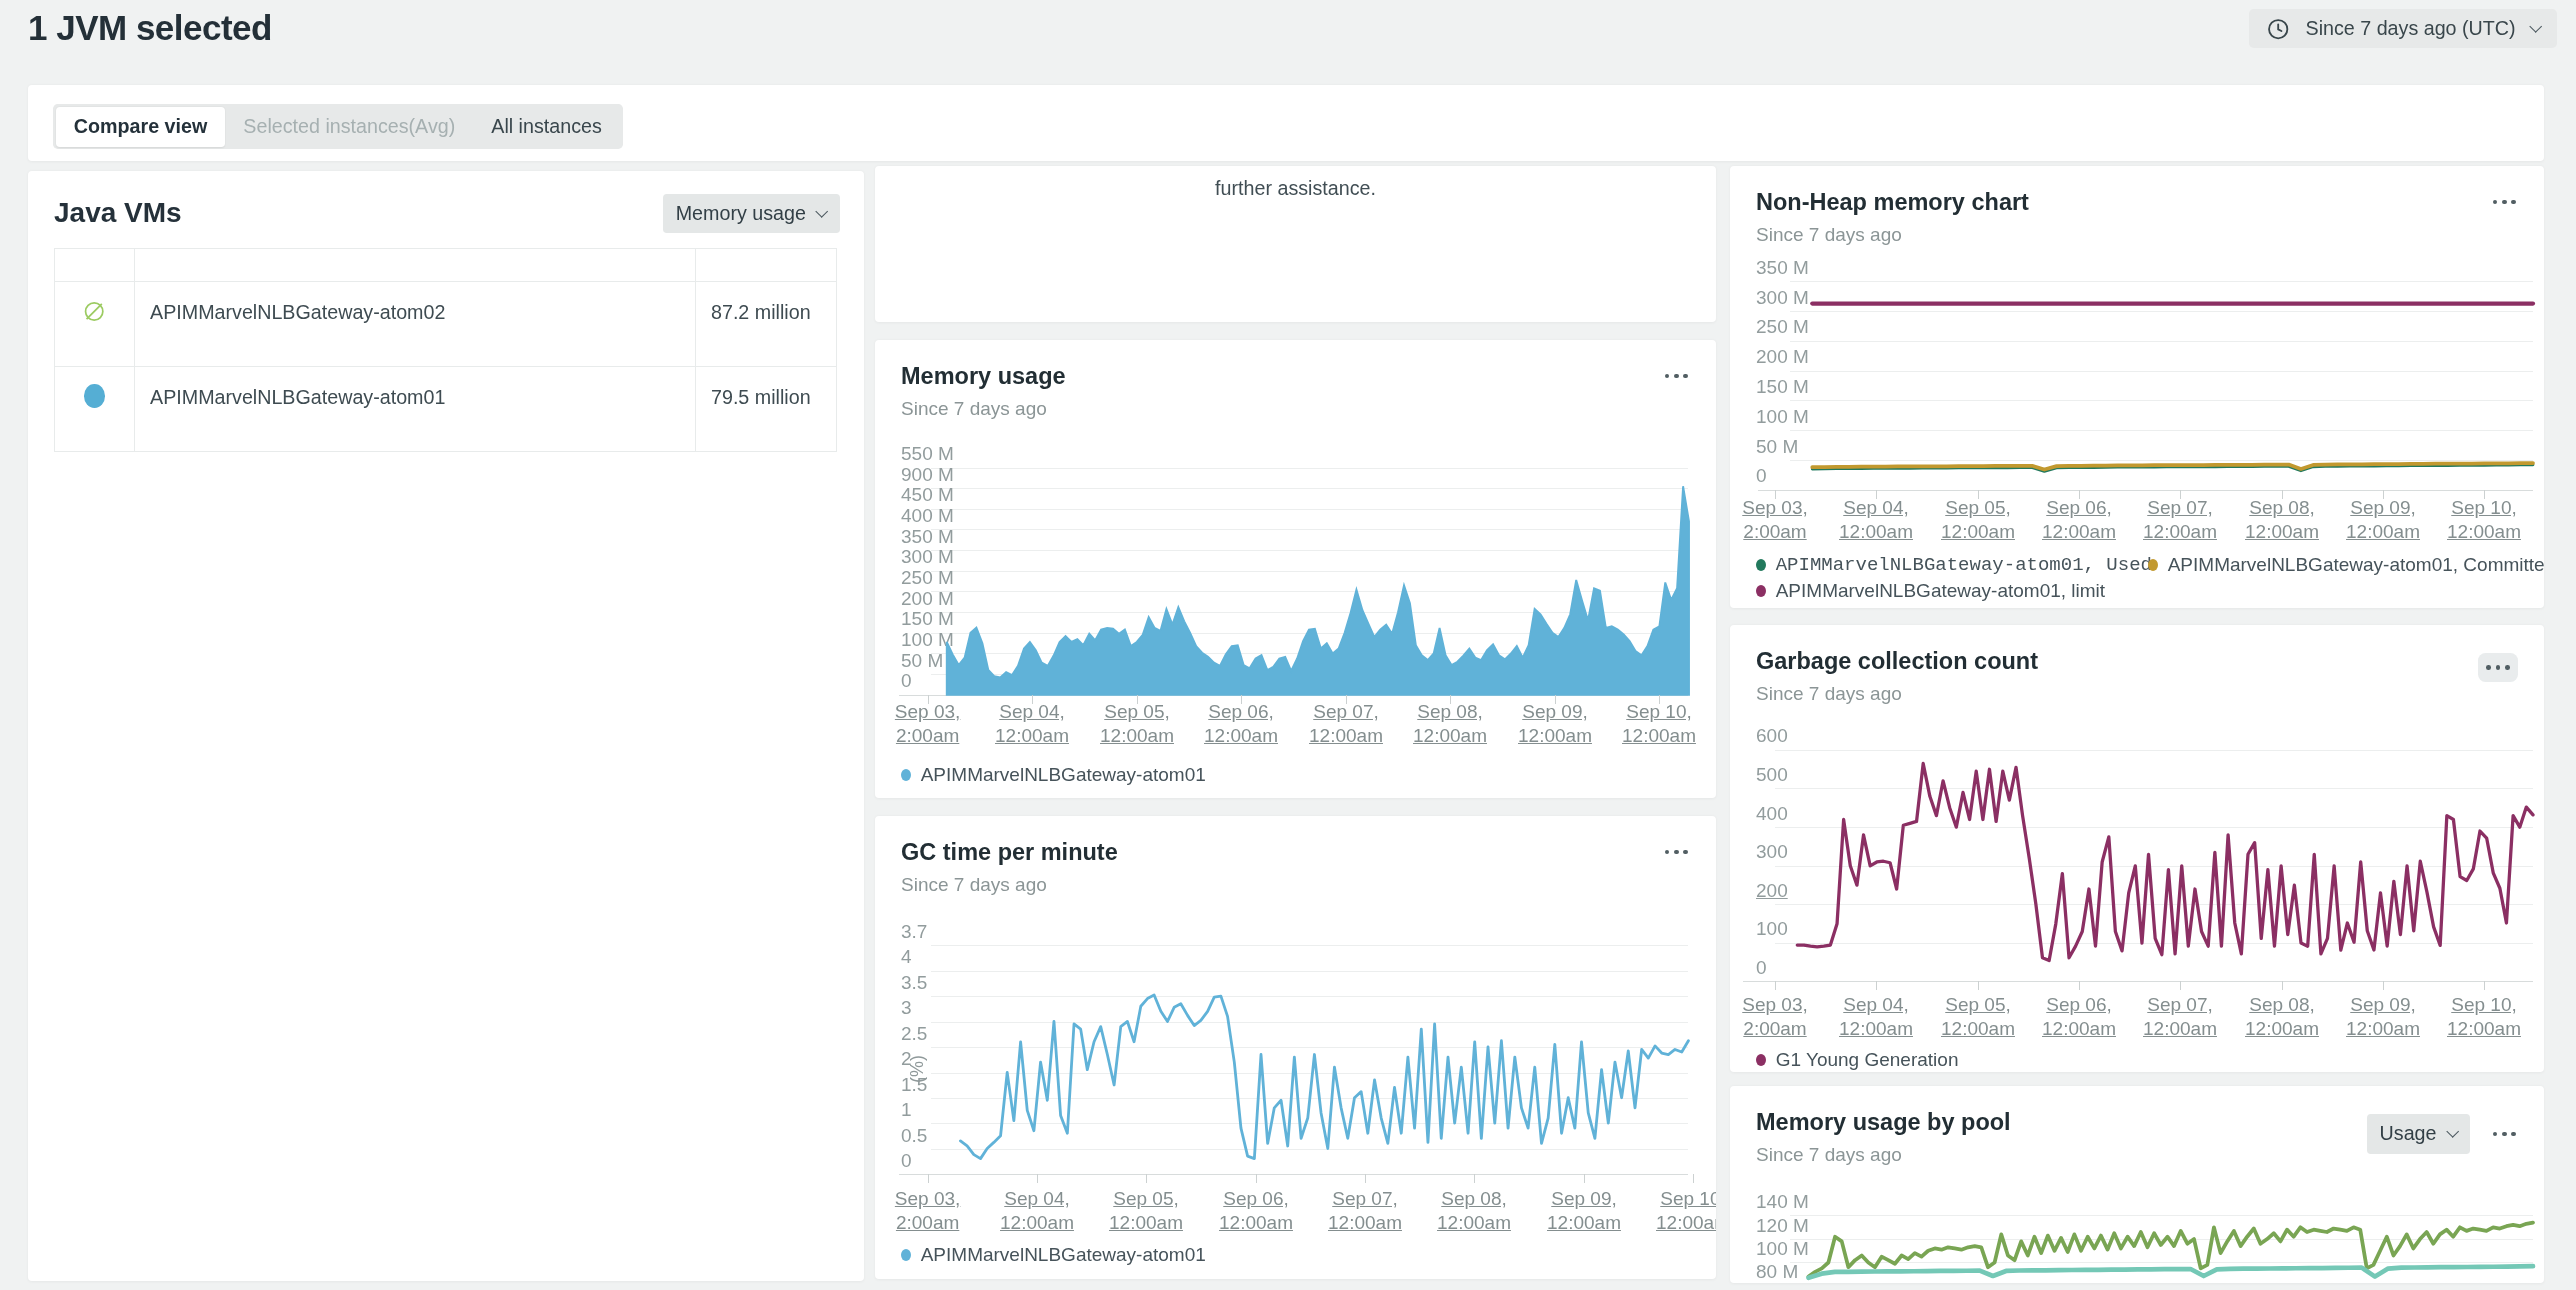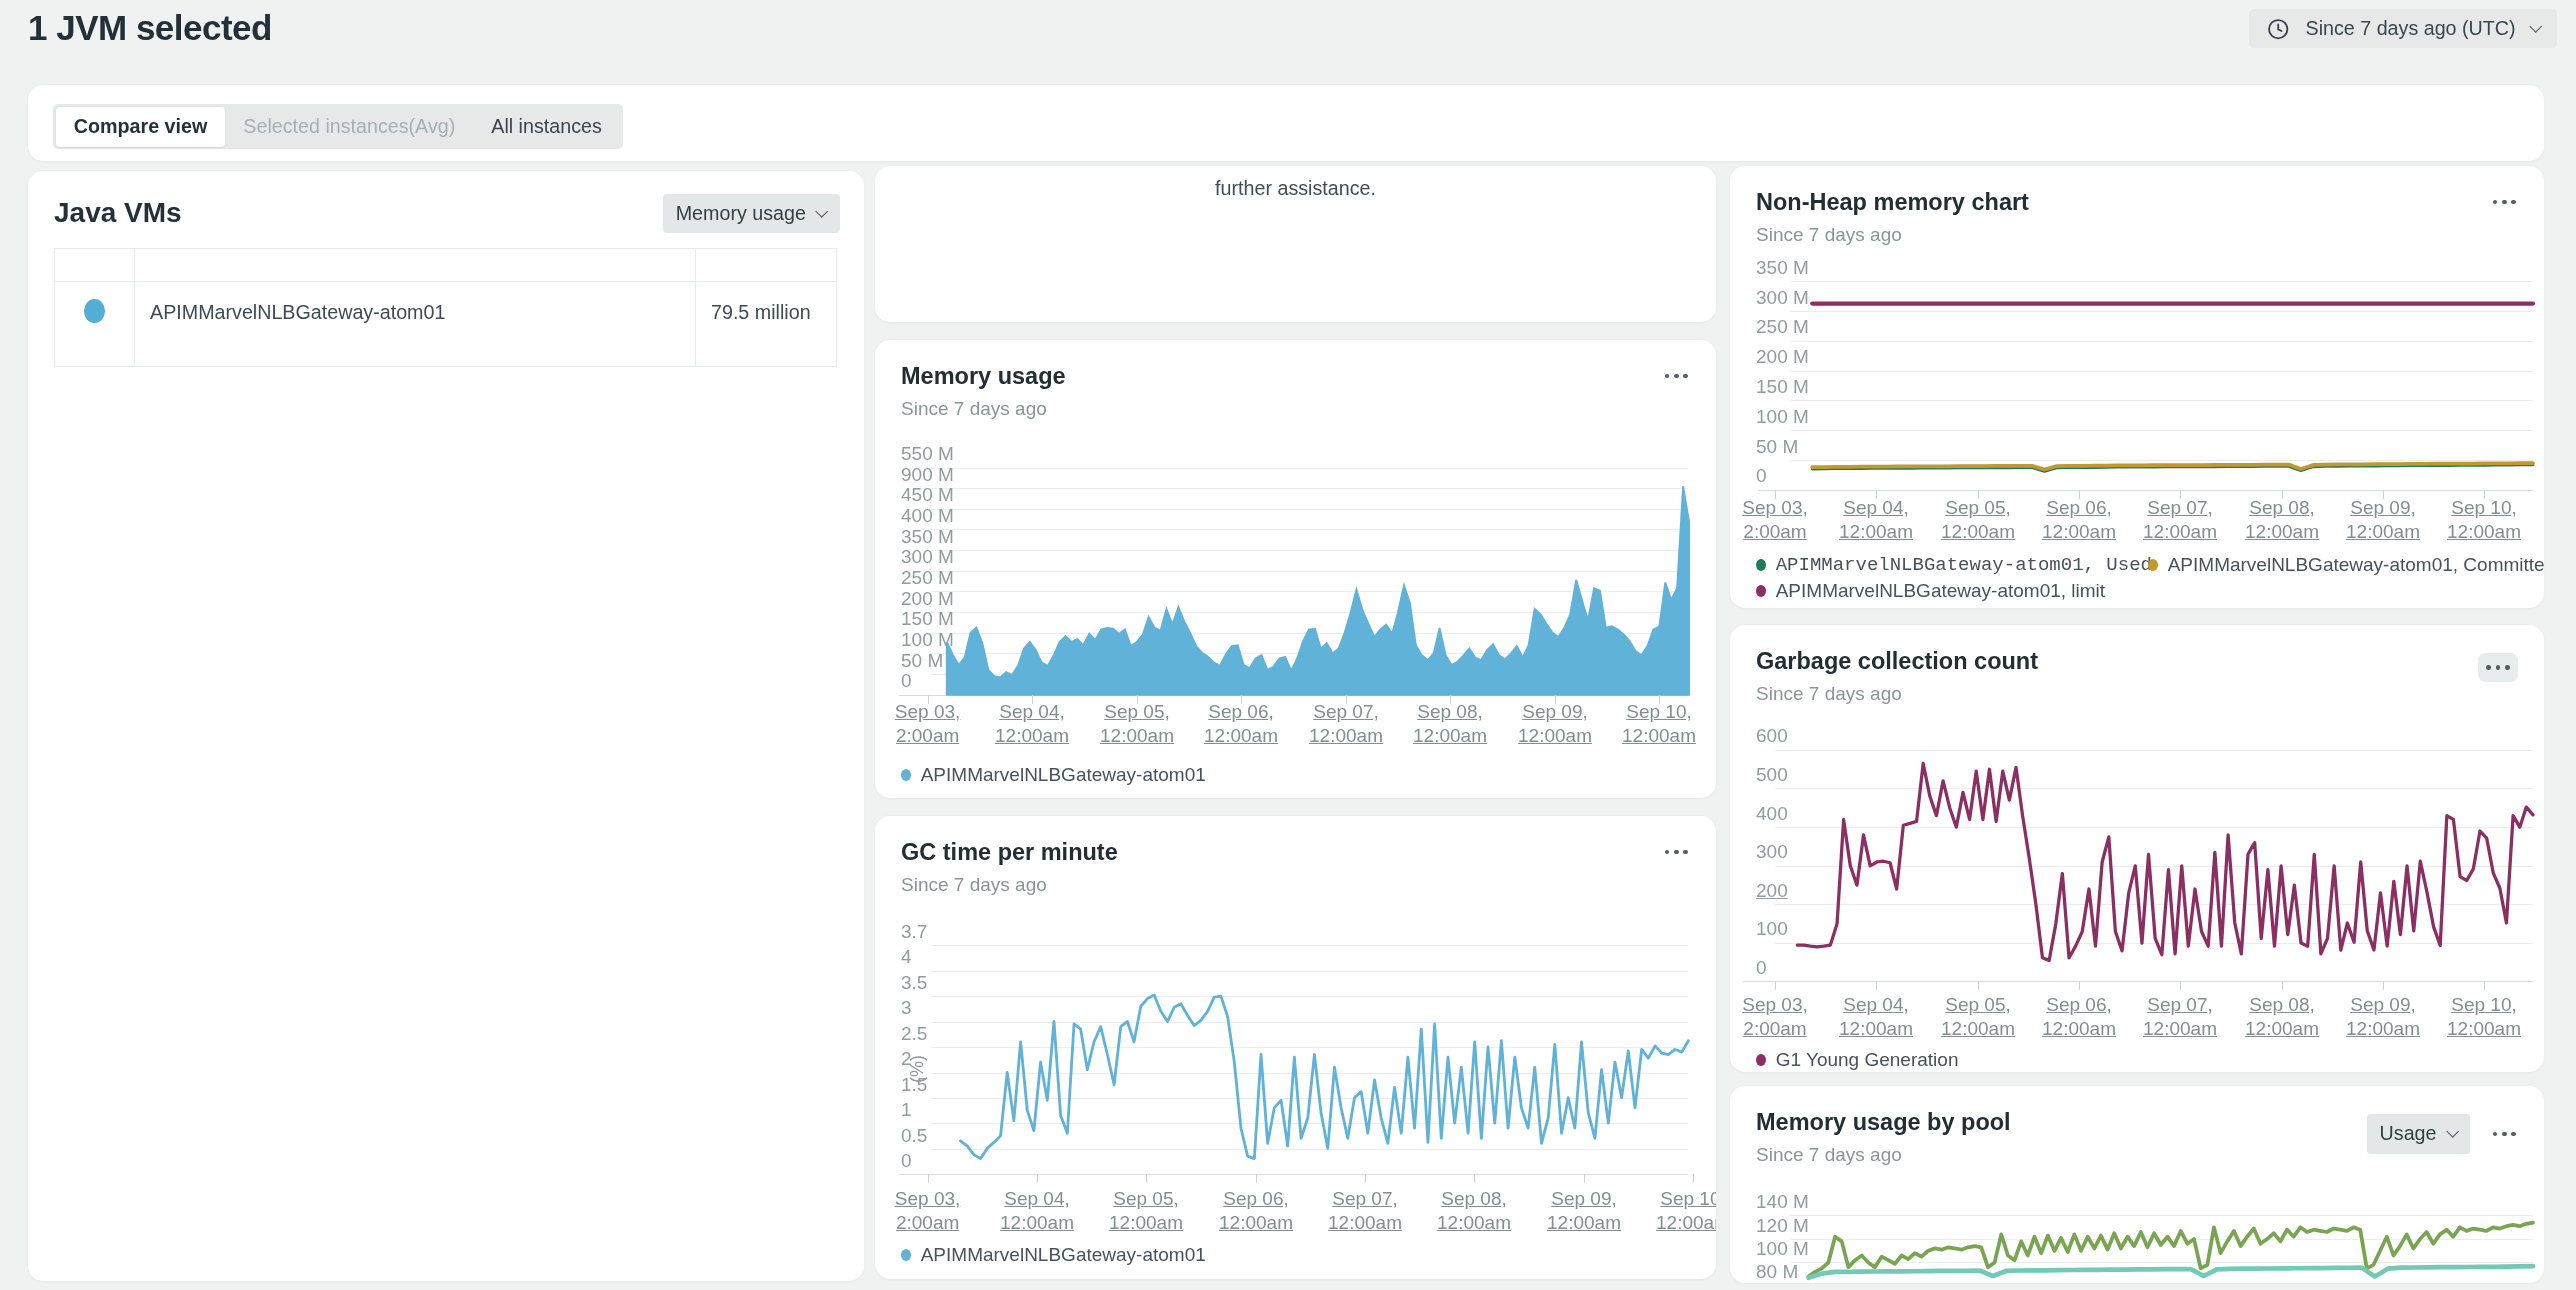--- a/index.html
+++ b/index.html
@@ -7,21 +7,21 @@
     position:relative;
     width:2576px;height:1291px;
     overflow:hidden;
     background:#f0f2f2;
     font-family:"Liberation Sans", sans-serif;
     -webkit-font-smoothing:antialiased;
   }
   .page-title{position:absolute;left:28px;top:7.5px;font-size:35px;font-weight:700;color:#243038;letter-spacing:-0.5px;}
   .time-pill{position:absolute;right:19px;top:9.4px;height:39px;display:flex;align-items:center;gap:15px;
     background:#e7e9e9;border-radius:4.7px;padding:0 17px;font-size:19.7px;color:#39464b;cursor:pointer;}
-  .card{position:absolute;background:#fff;border-radius:15px;box-shadow:0 0.9px 2.8px rgba(31,41,46,.05);overflow:hidden;}
+  .card{position:absolute;background:#fff;border-radius:4px;box-shadow:0 0.9px 2.8px rgba(31,41,46,.05);overflow:hidden;}
 
   
   .tabstrip{left:28px;top:85px;width:2516px;height:76px;}
   .seg{position:absolute;left:25px;top:19px;display:inline-flex;background:#e7e9e9;border-radius:4.7px;padding:2.8px;}
   .seg .tab{padding:8.4px 18px;font-size:19.7px;border-radius:3.8px;color:#39464c;cursor:pointer;white-space:nowrap;}
   .seg .tab.active{background:#fff;color:#24313a;font-weight:600;box-shadow:0 0.9px 1.9px rgba(0,0,0,.08);}
   .seg .tab.disabled{color:#a6b0b1;}
 
   
   .jvm-card{left:28px;top:171px;width:836px;height:1110px;}
@@ -103,20 +103,32 @@
     <colgroup>
         <col style="width:80px">
         <col>
         <col style="width:141px">
       </colgroup>
     <tbody>
         <tr class="hdr">
       <td></td>
       <td></td>
       <td></td>
+    </tr>
+    <tr class="row">
+      <td class="icon-cell">
+        <span style="display:inline-flex;">
+          <svg width="24.4" height="25" viewBox="0 0 24 24" fill="none" stroke="#9ccb62" stroke-width="1.7">
+            <circle cx="12" cy="12" r="8.5"></circle>
+                <line x1="4.5" y1="19.5" x2="19.5" y2="4.5"></line>
+          </svg>
+        </span>
+      </td>
+      <td>APIMMarvelNLBGateway-atom02</td>
+      <td>87.2 million</td>
     </tr>
     <tr class="row">
       <td class="icon-cell">
         <span class="dot-oval" style="background:#55aed4;"></span>
       </td>
       <td>APIMMarvelNLBGateway-atom01</td>
       <td>79.5 million</td>
     </tr>
   </tbody>
     </table>

